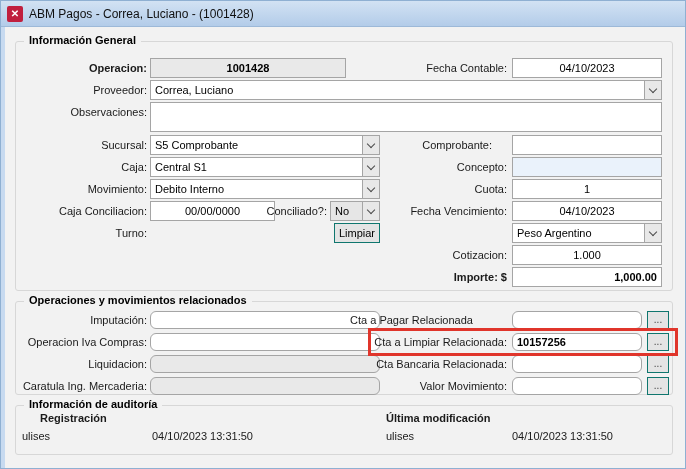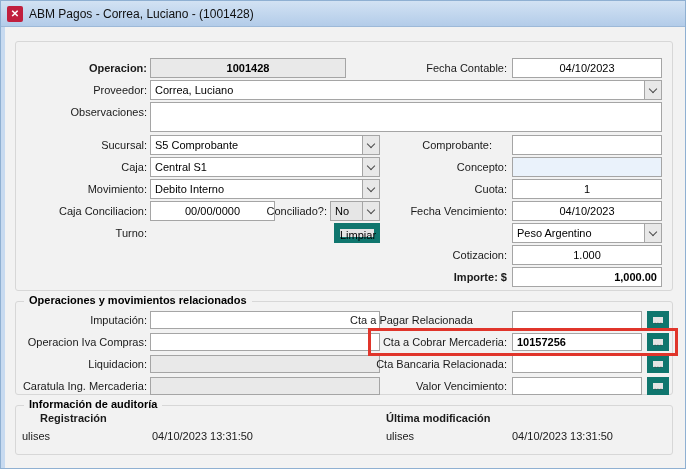--- a/index.html
+++ b/index.html
@@ -50,44 +50,45 @@
   }
   .combo .txt { flex:1; font-size:11px; line-height:18px; padding:0 4px; white-space:nowrap; overflow:hidden; }
   .combo .dd {
     width:17px; background:#e8e8e8; border-left:1px solid #a5a5a5;
     display:flex; align-items:center; justify-content:center;
   }
   .combo.grey { background:#e6e6e6; }
   .chev { width:6px; height:6px; border-right:1.4px solid #4a4a4a; border-bottom:1.4px solid #4a4a4a; transform:rotate(45deg); margin-top:-3px; }
 
   .btn {
-    position:absolute; border:6px solid #0f766e; background:#e4e4e4;
+    position:absolute; border:1px solid #0f766e; background:#e4e4e4;
     font-family:"Liberation Sans", sans-serif; font-size:11px; color:#000; cursor:default;
   }
   .btn-browse { font-size:10px; line-height:8px; color:#444; }
 
-  .h18 { height:18px; }
+  .h18 { height:18px;border-radius:6px; }
 
   .highlight {
     position:absolute; border:3px solid #e0352b; background:transparent; pointer-events:none;
   }
   .audit-text { position:absolute; font-size:11px; color:#1a1a1a; white-space:nowrap; }
 </style>
 </head>
 <body>
 
 <div class="window">
 
   <div class="titlebar">
     <span class="appicon">✕</span>
     <span class="title-text">ABM Pagos - Correa, Luciano - (1001428)</span>
   </div>
   <div class="leftstrip"></div>
 
   <div class="grp" style="left:14px; top:40px; width:658px; height:250px;">
+    <span class="grp-title">Información General</span>
 
     <span class="lbl b" style="left:0; top:16px; width:131px;">Operacion:</span>
     <input class="fld ro center b" style="left: 134px; top: 16px; width: 196px;" readonly="" value="1001428">
     <span class="lbl" style="left:350px; top:16px; width:141px;">Fecha Contable:</span>
     <input class="fld center" style="left: 496px; top: 16px; width: 150px;" value="04/10/2023">
 
     <span class="lbl" style="left:0; top:38px; width:131px;">Proveedor:</span>
     <div class="combo" style="left:134px; top:38px; width:512px;">
       <span class="txt">Correa, Luciano</span>
       <span class="dd">
@@ -160,33 +161,33 @@
     <span class="grp-title">Operaciones y movimientos relacionados</span>
 
     <span class="lbl" style="left:0; top:9px; width:131px; height:18px; line-height:18px;">Imputación:</span>
     <input class="fld h18" style="left: 134px; top: 9px; width: 230px;" value="">
     <span class="lbl" style="left:300px; top:9px; width:191px; height:18px; line-height:18px;text-align:center;">Cta a Pagar Relacionada</span>
     <input class="fld h18" style="left: 496px; top: 9px; width: 130px;" value="">
     <button class="btn btn-browse" style="left:631px; top:9px; width:22px; height:18px;">...</button>
 
     <span class="lbl" style="left:0; top:31px; width:131px; height:18px; line-height:18px;">Operacion Iva Compras:</span>
     <input class="fld h18" style="left: 134px; top: 31px; width: 230px;" value="">
-    <span class="lbl" style="left:300px; top:31px; width:191px; height:18px; line-height:18px;">Cta a Cobrar Mercaderia:</span>
+    <span class="lbl" style="left:300px; top:31px; width:191px; height:18px; line-height:18px;">Cta a Limpiar Relacionada:</span>
     <input class="fld h18 b" style="left: 496px; top: 31px; width: 130px;" value="10157256">
     <button class="btn btn-browse" style="left:631px; top:31px; width:22px; height:18px;">...</button>
 
     <span class="lbl" style="left:0; top:53px; width:131px; height:18px; line-height:18px;">Liquidacion:</span>
     <input class="fld h18 ro" style="left: 134px; top: 53px; width: 230px;" readonly="" value="">
     <span class="lbl" style="left:300px; top:53px; width:191px; height:18px; line-height:18px;">Cta Bancaria Relacionada:</span>
     <input class="fld h18" style="left: 496px; top: 53px; width: 130px;" value="">
     <button class="btn btn-browse" style="left:631px; top:53px; width:22px; height:18px;">...</button>
 
     <span class="lbl" style="left:0; top:75px; width:131px; height:18px; line-height:18px;">Caratula Ing. Mercaderia:</span>
     <input class="fld h18 ro" style="left: 134px; top: 75px; width: 230px;" readonly="" value="">
-    <span class="lbl" style="left:300px; top:75px; width:191px; height:18px; line-height:18px;">Valor Vencimiento:</span>
+    <span class="lbl" style="left:300px; top:75px; width:191px; height:18px; line-height:18px;">Valor Movimiento:</span>
     <input class="fld h18" style="left: 496px; top: 75px; width: 130px;" value="">
     <button class="btn btn-browse" style="left:631px; top:75px; width:22px; height:18px;">...</button>
   </div>
 
   <div class="highlight" style="left:367px; top:327px; width:310px; height:28px;"></div>
 
   <div class="grp" style="left:14px; top:404px; width:658px; height:50px;">
     <span class="grp-title">Información de auditoría</span>
 
     <span class="audit-text b" style="left:6px; top:6px;padding-left:18px;">Registración</span>

